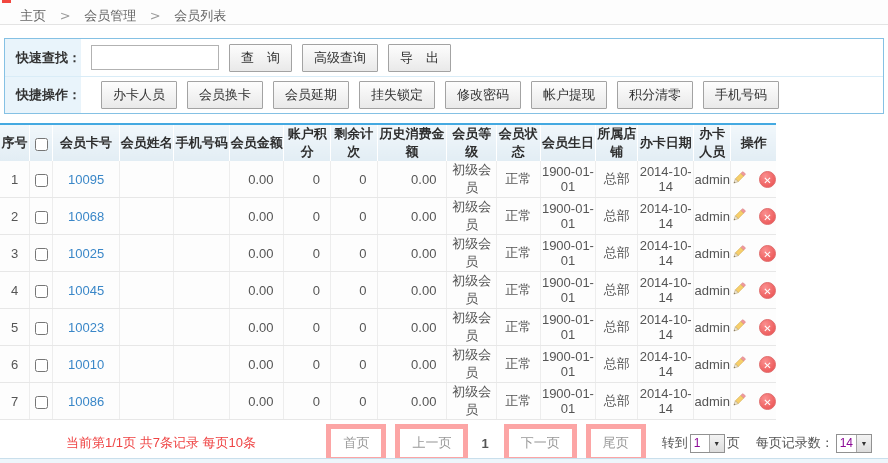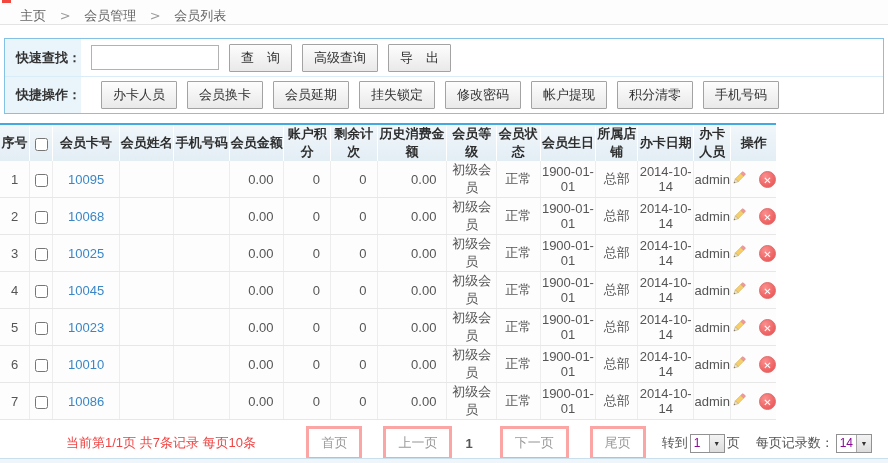--- a/index.html
+++ b/index.html
@@ -42,21 +42,21 @@
   .icon-btn { display:inline-block; vertical-align:middle; cursor:pointer; }
   .edit-icon { margin-right:8px; }
   .del-icon { width:17px; height:17px; line-height:17px; border-radius:50%;
               background:radial-gradient(circle at 35% 30%, #fa8f8f, #e94b4b);
               border:1px solid #e07070; color:#fff; font-size:10px; font-weight:bold; text-align:center; }
 
   
   .pagination { display:flex; align-items:center; justify-content:space-between; height:42px; padding:0 14px 0 66px; margin-top:2px; }
   .page-summary { color:#ef4444; }
   .pager { display:flex; align-items:center; color:#555; }
-  .pbtn { padding:5px 12px; margin-left:21px; background:#fff; border:3px solid #fca5a5; color:#999; font-size:13px; cursor:pointer;
+  .pbtn { padding:5px 12px; margin-left:9px; background:#fff; border:5px solid #fca5a5; color:#999; font-size:13px; cursor:pointer;
           font-family:"Liberation Sans","DejaVu Sans",sans-serif; }
   .pcurrent { font-weight:bold; color:#555; margin:0 6px 0 13px; }
   .goto-label { margin-left:16px; }
   .sel { display:inline-flex; align-items:stretch; border:1px solid #919191; background:#fff; height:19px; margin:0 2px; cursor:pointer; }
   .sel-val { min-width:18px; padding:0 3px; color:#8c0996; font-size:12px; line-height:17px; text-align:left; }
   .sel-arrow { width:15px; background:linear-gradient(#f4f4f4,#dcdcdc); border-left:1px solid #a8a8a8;
                font-size:7px; color:#333; display:flex; align-items:center; justify-content:center; }
 
   
   .footer-strip { position:absolute; left:0; bottom:0; width:100%; height:5px; background:#eef6fb; border-top:1px solid #c9dfec; }

